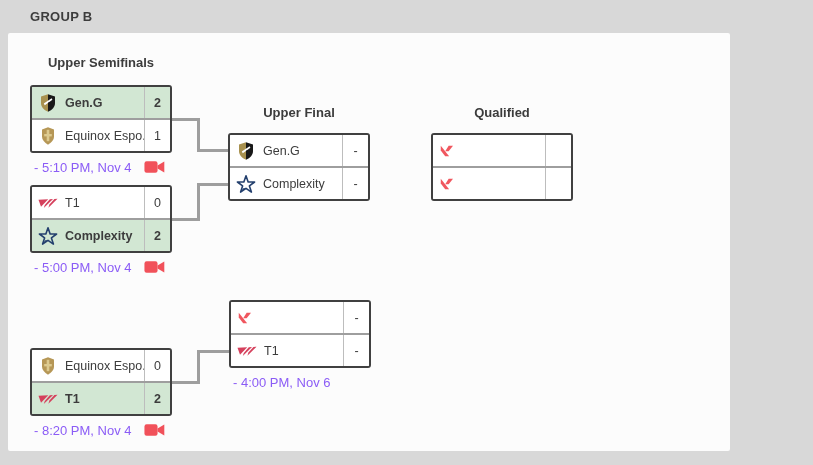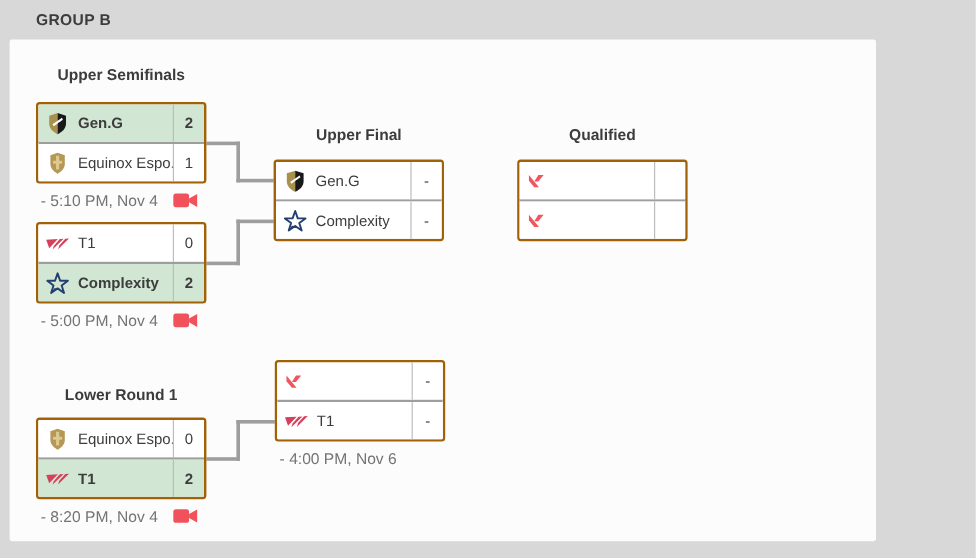--- a/index.html
+++ b/index.html
@@ -1,31 +1,31 @@
 <!DOCTYPE html>
 <html><head>
 <meta charset="utf-8">
 <style>
   html,body{margin:0;padding:0;}
   body{background:#d8d8d8;font-family:"Liberation Sans",sans-serif;}
   .page{position:relative;width:813px;height:465px;background:#d8d8d8;overflow:hidden;color:#3e3e3e;}
   .group-header{position:absolute;left:30px;top:9px;font-size:13px;font-weight:700;letter-spacing:.3px;color:#3c3c3c;}
   .panel{position:absolute;left:8px;top:33px;width:722px;height:418px;background:#fcfcfc;border-radius:2px;}
   .round-title{position:absolute;width:142px;text-align:center;font-size:13px;font-weight:700;color:#3c3c3c;white-space:nowrap;}
-  .match{position:absolute;width:142px;height:68px;border:2px solid #a16207;border-radius:3px;background:#fff;display:flex;flex-direction:column;box-sizing:border-box;cursor:pointer;}
+  .match{position:absolute;width:142px;height:68px;border:2px solid #404040;border-radius:3px;background:#fff;display:flex;flex-direction:column;box-sizing:border-box;cursor:pointer;}
   .team-row{flex:1;display:flex;align-items:center;min-width:0;background:#fff;}
   .team-row:first-child{border-radius:1px 1px 0 0;}
   .team-row:last-child{border-radius:0 0 1px 1px;}
   .team-row + .team-row{border-top:2px solid #9e9e9e;}
   .team-row.winner{background:#d2e7d3;}
   .team-logo{flex:0 0 20px;width:20px;height:20px;margin:0 7px 0 6px;display:flex;align-items:center;justify-content:center;}
   .team-name{flex:1;font-size:12.5px;white-space:nowrap;overflow:hidden;min-width:0;color:#3c3c3c;}
   .team-row.winner .team-name,.team-row.winner .team-score{font-weight:700;}
   .team-score{flex:0 0 25px;width:25px;align-self:stretch;border-left:1px solid #bdbdbd;display:flex;align-items:center;justify-content:center;font-size:12.5px;color:#3c3c3c;}
-  .match-time{position:absolute;width:142px;height:20px;display:flex;align-items:center;font-size:13px;color:#737373;}
+  .match-time{position:absolute;width:142px;height:20px;display:flex;align-items:center;font-size:13px;color:#8b5cf6;}
   .match-time .time-text{flex:1;padding-left:4px;white-space:nowrap;}
   .stream-icon{flex:0 0 auto;margin-right:7px;cursor:pointer;display:flex;align-items:center;}
   .connector{position:absolute;background:#9e9e9e;}
   .defs{position:absolute;width:0;height:0;overflow:hidden;}
 </style>
 </head>
 <body>
 
 <svg class="defs" xmlns="http://www.w3.org/2000/svg">
   <symbol id="sym-geng" viewBox="0 0 20 20">
@@ -60,21 +60,20 @@
 
 <div class="page">
 
   <div class="group-header">GROUP B</div>
 
   <div class="panel">
 
     <div class="round-title" style="left:22px;top:22px;">Upper Semifinals</div>
     <div class="round-title" style="left:220px;top:72px;">Upper Final</div>
     <div class="round-title" style="left:423px;top:72px;">Qualified</div>
-    <div class="round-title" style="left:22px;top:288px;">Lower Round 1</div>
 
     <div class="connector" style="left:164px;top:85px;width:28px;height:3px;"></div>
     <div class="connector" style="left:189px;top:85px;width:3px;height:34px;"></div>
     <div class="connector" style="left:189px;top:116px;width:31px;height:3px;"></div>
     <div class="connector" style="left:164px;top:185px;width:28px;height:3px;"></div>
     <div class="connector" style="left:189px;top:150px;width:3px;height:38px;"></div>
     <div class="connector" style="left:189px;top:150px;width:31px;height:3px;"></div>
     <div class="connector" style="left:164px;top:348px;width:28px;height:3px;"></div>
     <div class="connector" style="left:189px;top:317px;width:3px;height:34px;"></div>
     <div class="connector" style="left:189px;top:317px;width:32px;height:3px;"></div>

